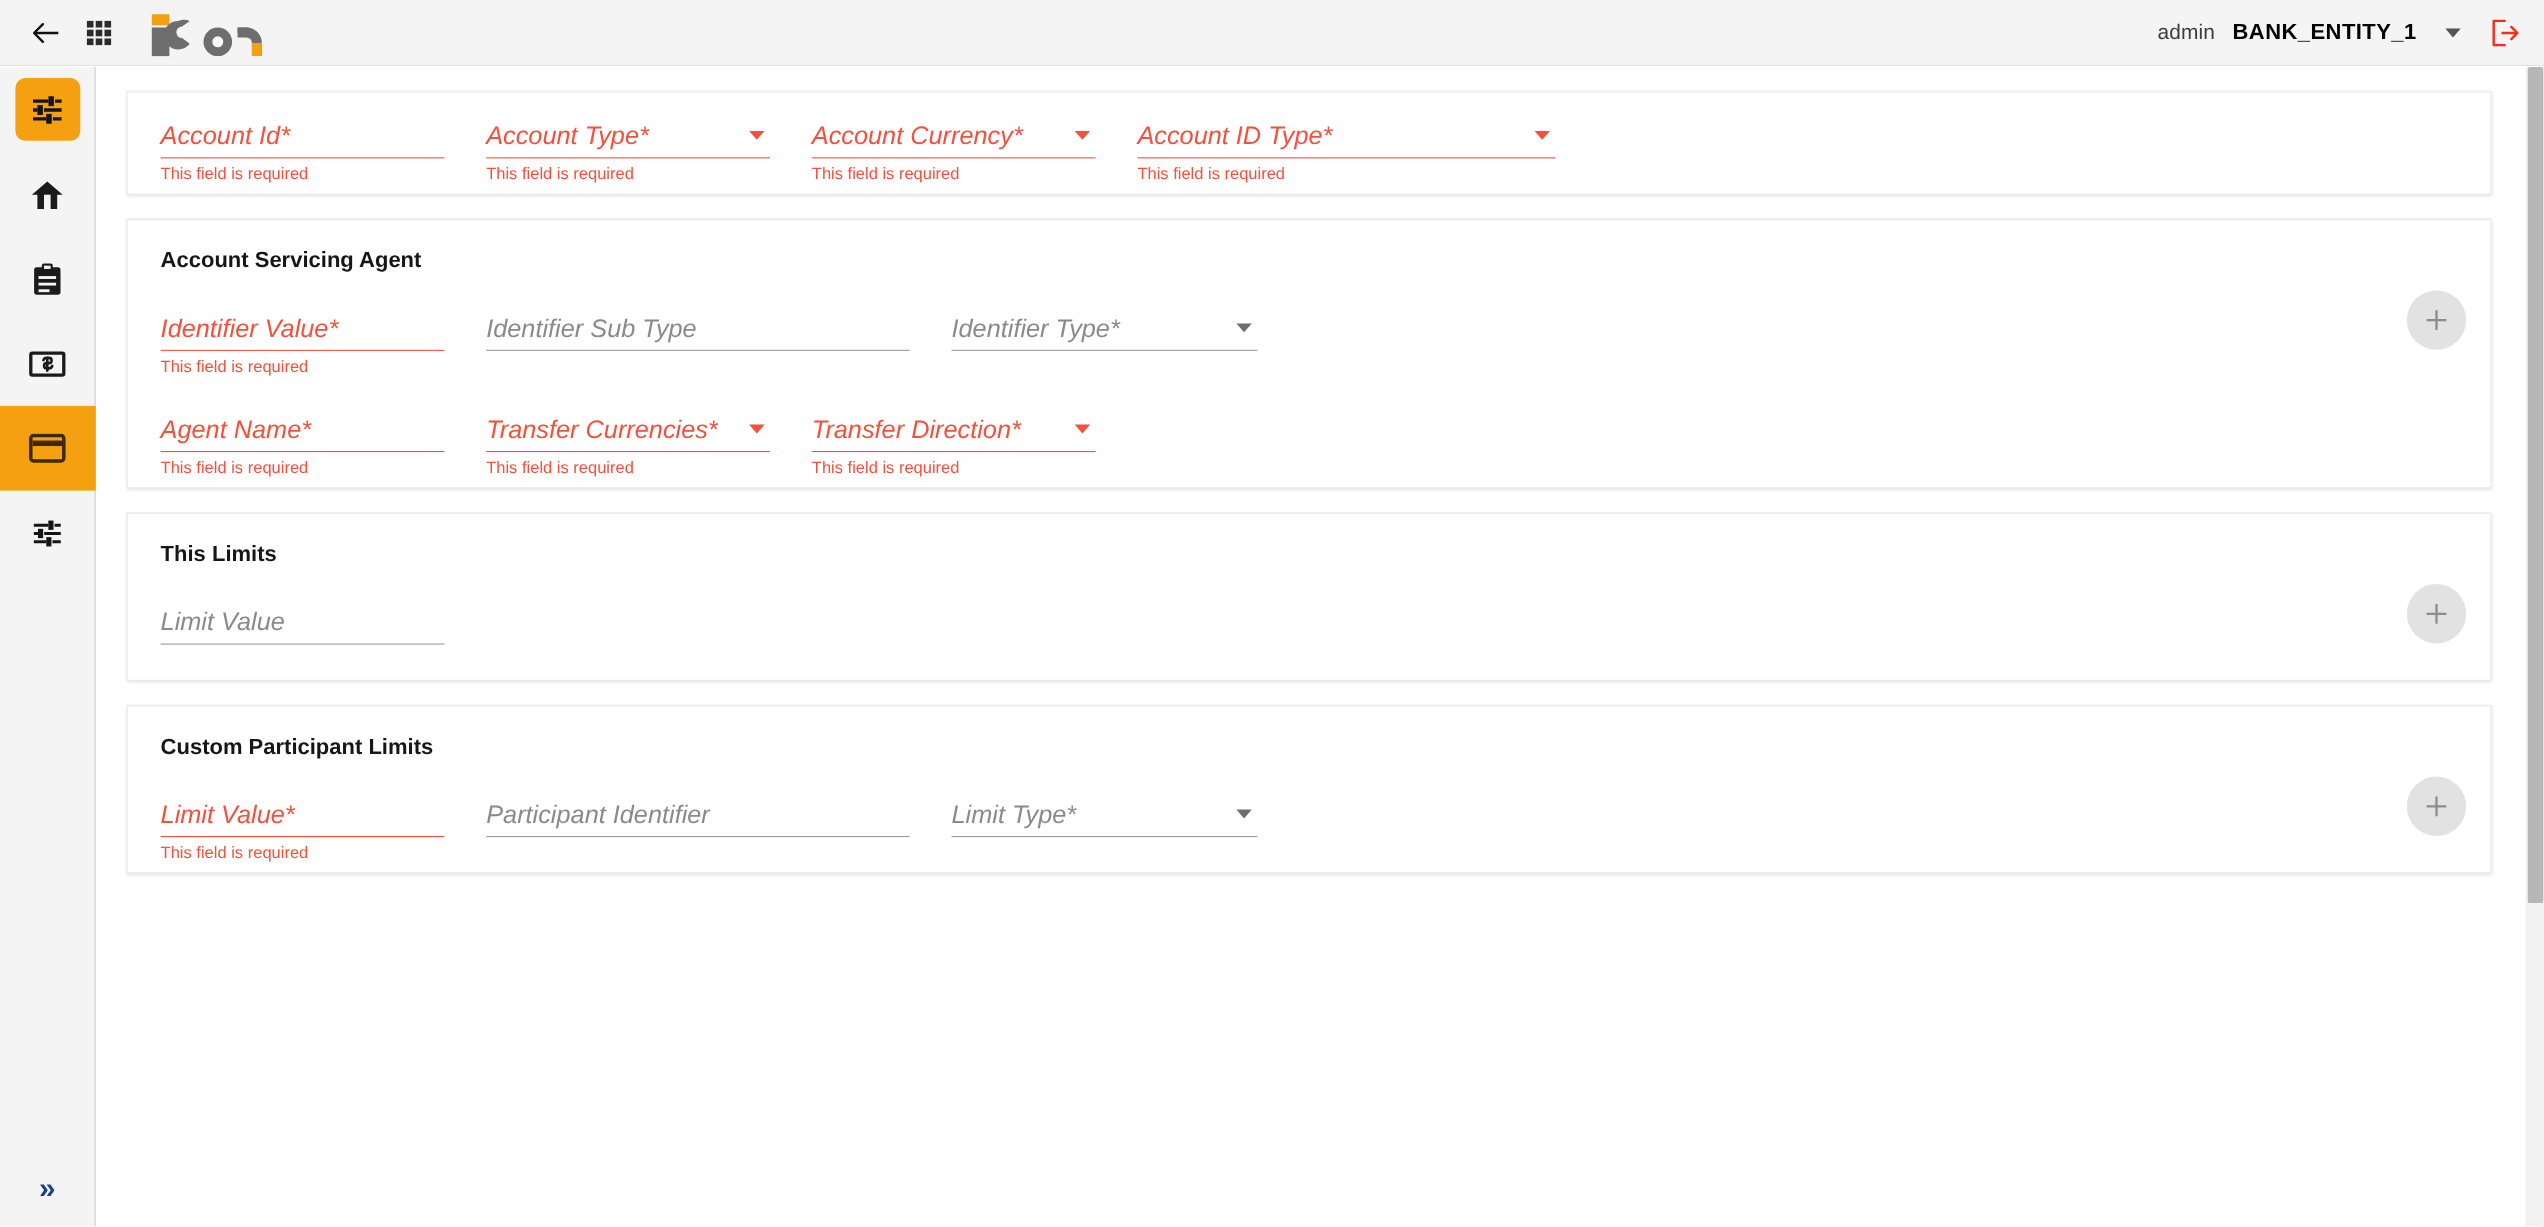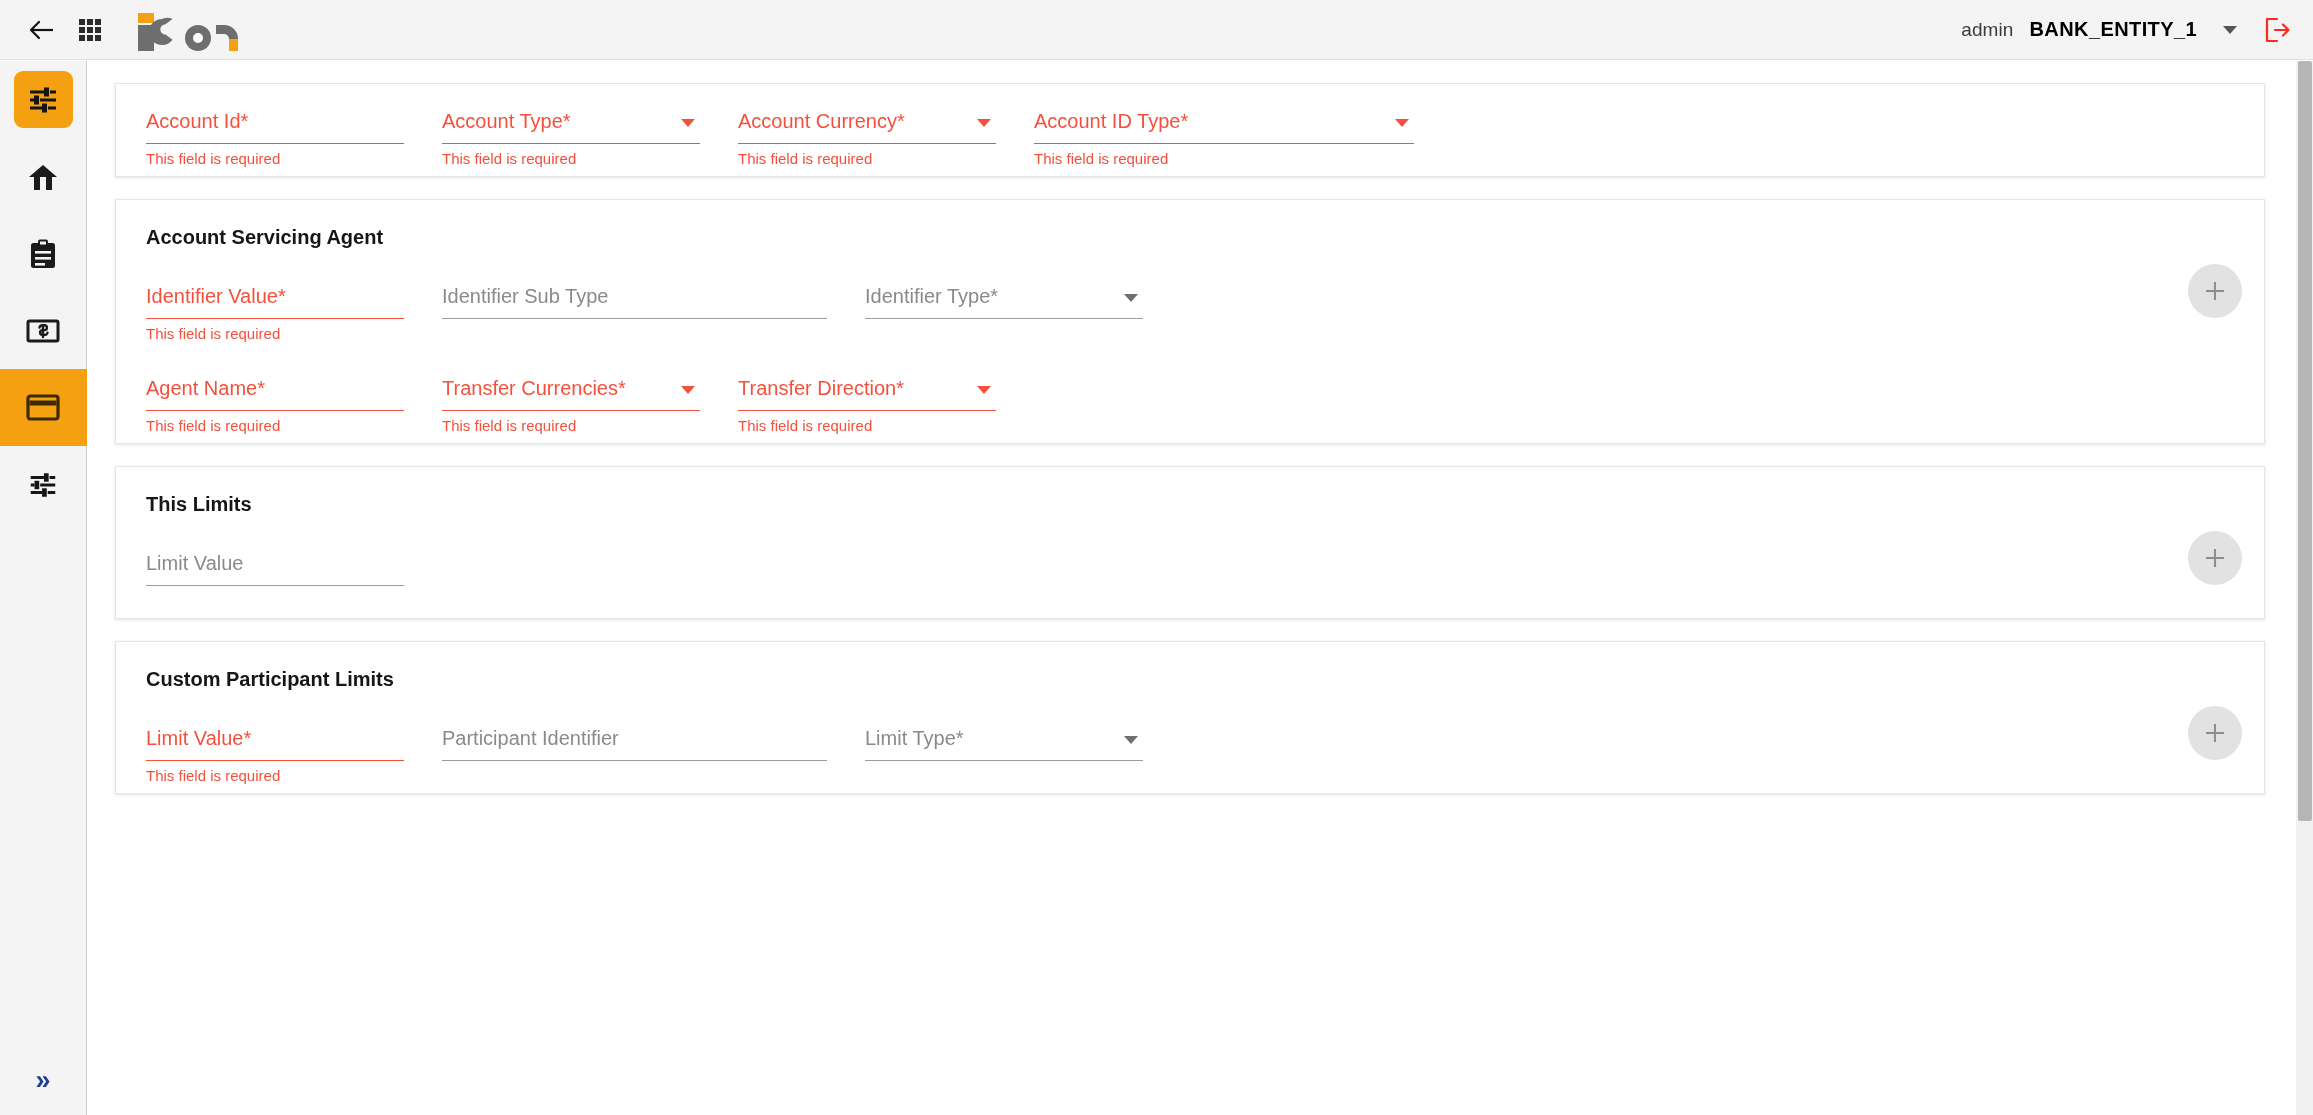--- a/index.html
+++ b/index.html
@@ -121,25 +121,25 @@
     font-size: 20px; font-weight: bold; color: #161616;
     margin-bottom: 36px;
   }
   .fields { display: flex; position: relative; }
 
   .field {
     position: relative;
     margin-right: 38px;
   }
   .field-label {
-    font-size: 20px;
+    font-size: 23px;
     color: #8a8a8a;
     white-space: nowrap;
     position: absolute;
-    left: 0; top: 0;
+    left: 0; top: 0; font-style: italic;
   }
   .field.err .field-label { color: #f4503c; }
   .field .underline {
     position: absolute; left: 0; bottom: 0;
     height: 1px; background: #9b9b9b; width: 100%;
   }
   .field.err .underline { background: #f4503c; height: 1px; }
   .field-box {
     position: relative;
     height: 34px;

